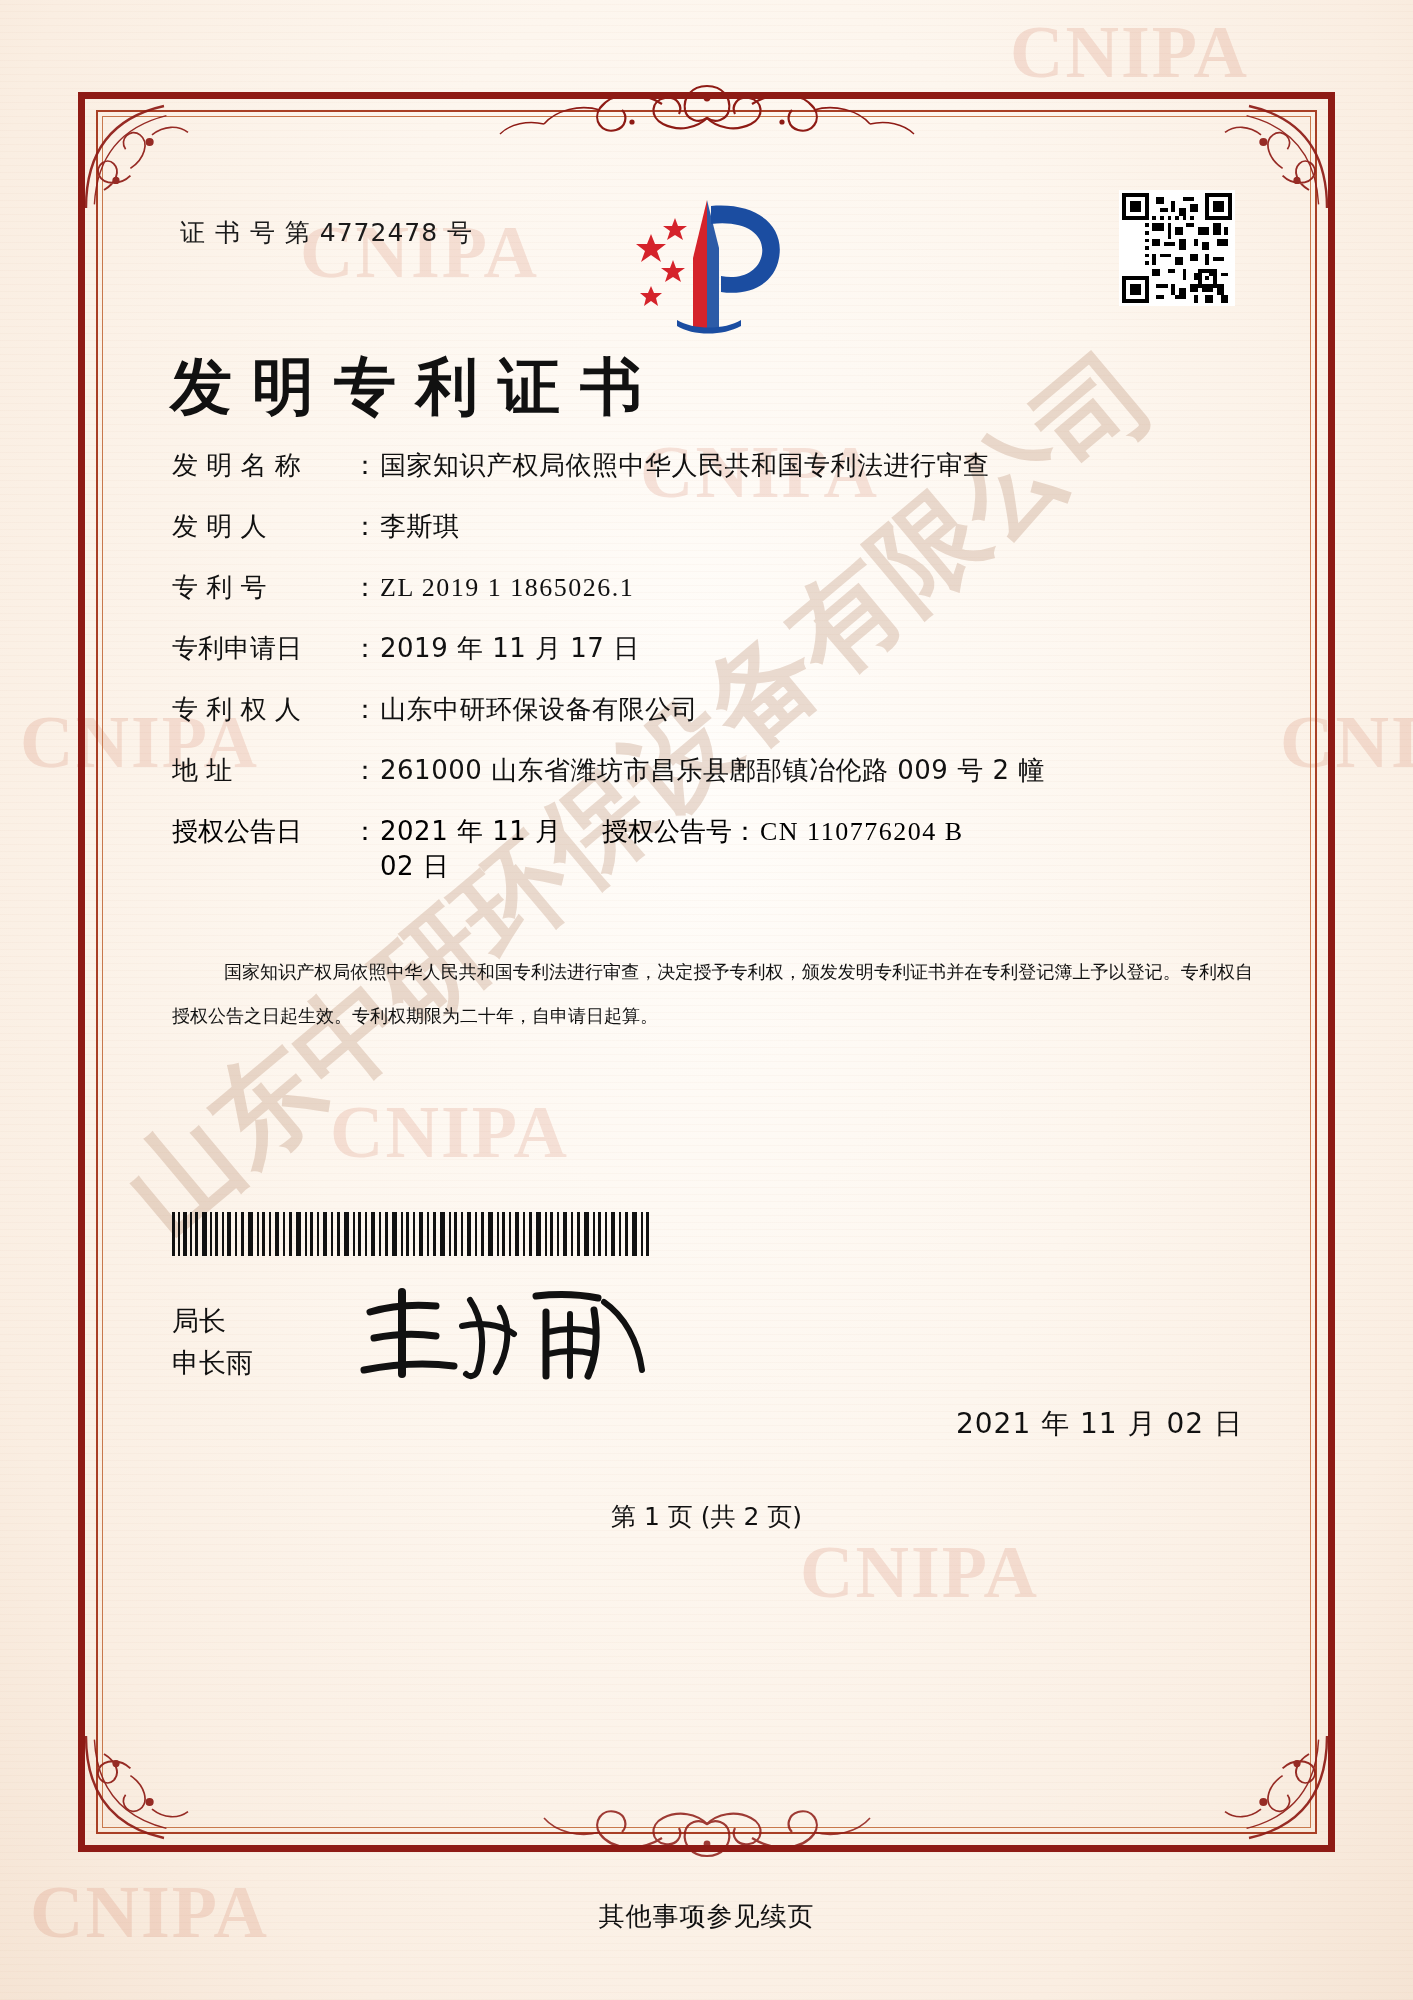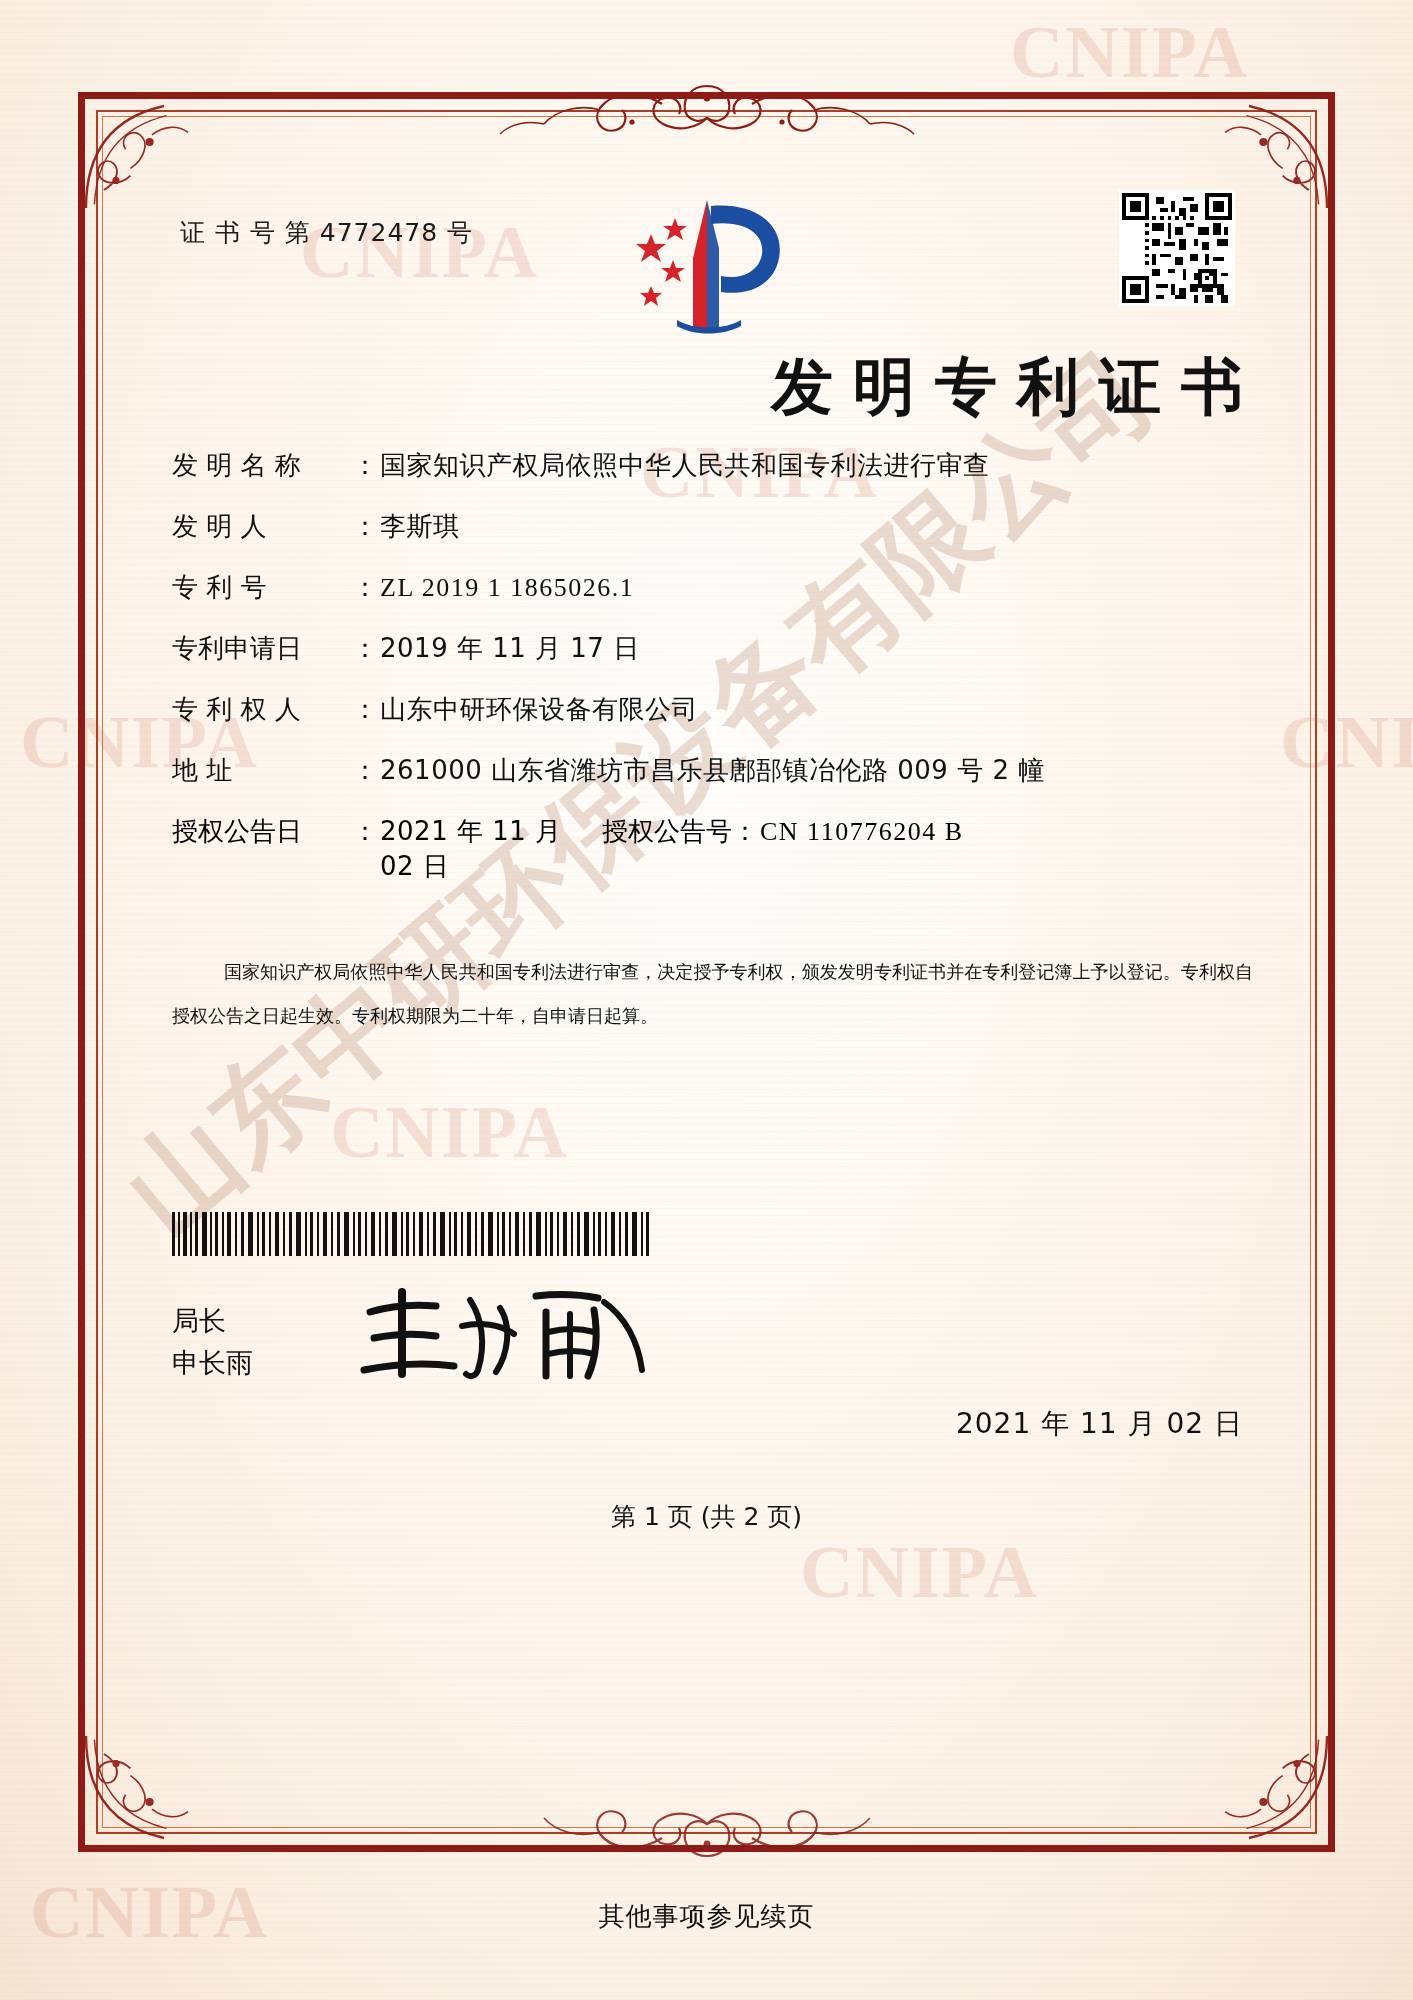--- a/index.html
+++ b/index.html
@@ -168,21 +168,21 @@
     background: #fff;
     padding: 3px;
     box-sizing: content-box;
   }
   .qr svg { display: block; }
 
   .main-title {
     position: absolute;
     left: 0; right: 0;
     top: 195px;
-    text-align: right;
+    text-align: left;
     font-size: 62px;
     letter-spacing: 20px;
     font-weight: bold;
     color: #111;
     text-indent: 20px;
     font-family: "DejaVu Serif", serif;
   }
 
   .fields {
     position: absolute;

